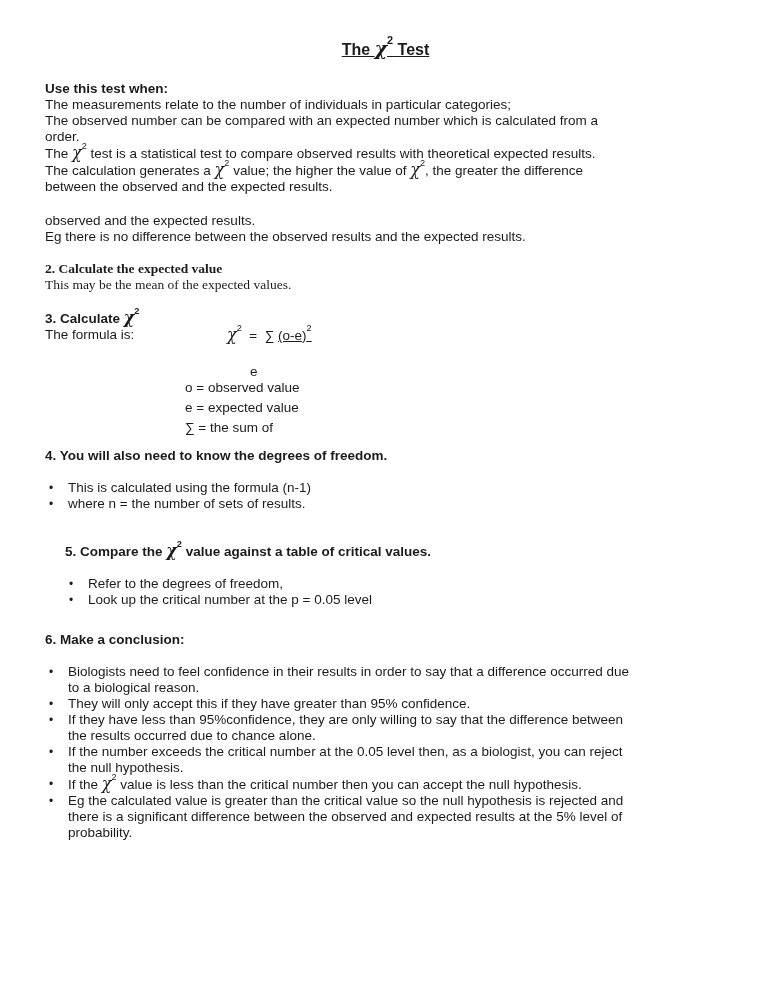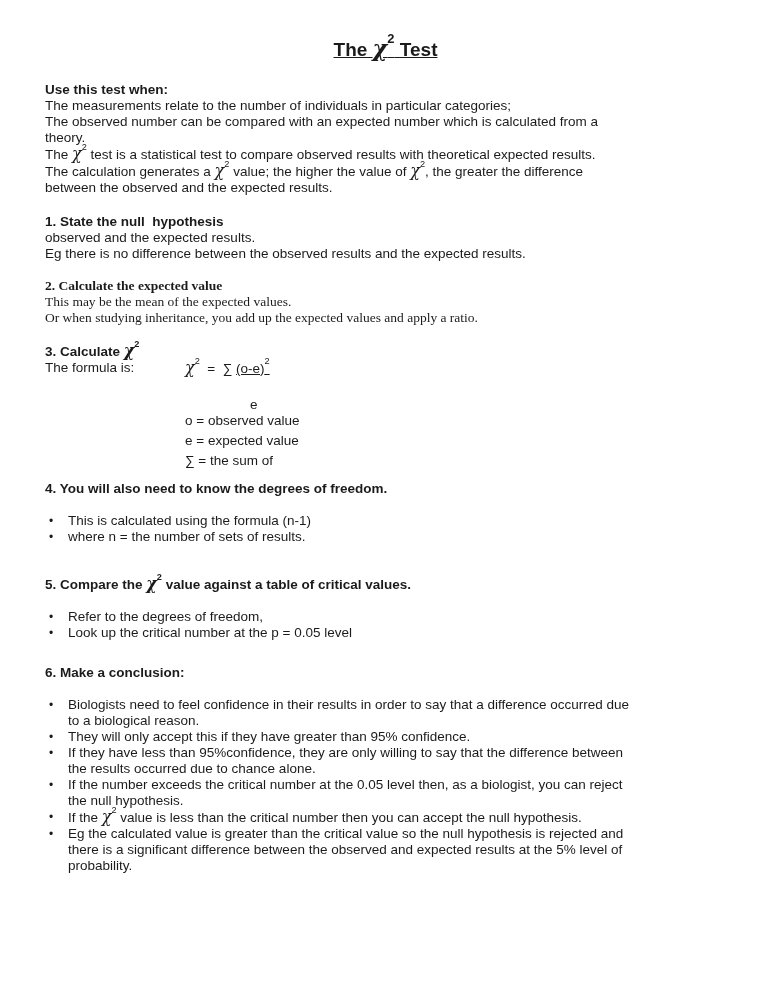--- a/index.html
+++ b/index.html
@@ -11,51 +11,51 @@
     font-size: 13.5px;
     line-height: 16px;
     color: #1b1b1b;
     overflow: hidden;
   }
   .page { padding: 40px 42px 0 45px; }
 
   .title-wrap { text-align: center; }
   .title {
     font-weight: bold;
-    font-size: 19px;
+    font-size: 16px;
     text-decoration: underline;
   }
 
   .heading { font-weight: bold; white-space: pre-wrap; }
   .line { white-space: pre-wrap; }
 
   .intro { margin-top: 22px; }
   .sec-1 { margin-top: 18px; }
   .sec-2 { margin-top: 16px; font-family: Liberation Serif, serif; }
   .sec-3 { margin-top: 17px; }
   .sec-4 { margin-top: 12px; }
-  .sec-5 { margin-top: 31px; }
+  .sec-5 { margin-top: 31px; margin-left: 20px; }
   .sec-6 { margin-top: 24px; }
 
   
   .chi {
     font-family: "DejaVu Serif", serif;
     font-style: italic;
     font-size: 1.18em;
     letter-spacing: 0;
   }
   sup.sp {
     font-size: 0.68em;
     line-height: 0;
     position: relative;
     top: -0.42em;
   }
 
   
-  .formula-row { display: flex; white-space: pre-wrap; }
+  .formula-row { display: flex; white-space: pre-wrap; gap: 42px; }
   .formula-label { width: 140px; flex: 0 0 140px; }
   .formula-num { text-decoration: underline; }
   .formula-den { margin-left: 205px; margin-top: 20px; white-space: pre-wrap; }
   .definition { margin-left: 140px; white-space: pre-wrap; }
   .def-first { }
   .def-next { margin-top: 4px; }
 
   
   .bullets { margin-top: 16px; }
   .bullet-item { display: flex; }
@@ -72,36 +72,34 @@
 <div class="page">
 
   <div class="title-wrap">
     <span class="title">The <span class="chi">χ</span><sup class="sp">2</sup> Test</span>
   </div>
 
   <div class="intro">
     <div class="heading">Use this test when:</div>
     <div class="line">The measurements relate to the number of individuals in particular categories;</div>
     <div class="line">The observed number can be compared with an expected number which is calculated from a</div>
-    <div class="line">theory.</div>
+    <div class="line">order.</div>
     <div class="line">The <span class="chi">χ</span><sup class="sp">2</sup> test is a statistical test to compare observed results with theoretical expected results.</div>
     <div class="line">The calculation generates a <span class="chi">χ</span><sup class="sp">2</sup> value; the higher the value of <span class="chi">χ</span><sup class="sp">2</sup>, the greater the difference</div>
     <div class="line">between the observed and the expected results.</div>
   </div>
 
   <div class="sec-1">
-    <div class="heading">1. State the null  hypothesis</div>
     <div class="line">observed and the expected results.</div>
     <div class="line">Eg there is no difference between the observed results and the expected results.</div>
   </div>
 
   <div class="sec-2">
     <div class="heading">2. Calculate the expected value</div>
     <div class="line">This may be the mean of the expected values.</div>
-    <div class="line">Or when studying inheritance, you add up the expected values and apply a ratio.</div>
   </div>
 
   <div class="sec-3">
     <div class="heading">3. Calculate <span class="chi">χ</span><sup class="sp">2</sup></div>
     <div class="formula-row">
       <span class="formula-label">The formula is:</span>
       <span><span class="formula-lhs"><span class="chi">χ</span><sup class="sp">2</sup>  =  ∑ </span><span class="formula-num">(o-e)<sup class="sp">2</sup></span></span>
     </div>
     <div class="formula-den">e</div>
     <div class="definition def-first">o = observed value</div>

